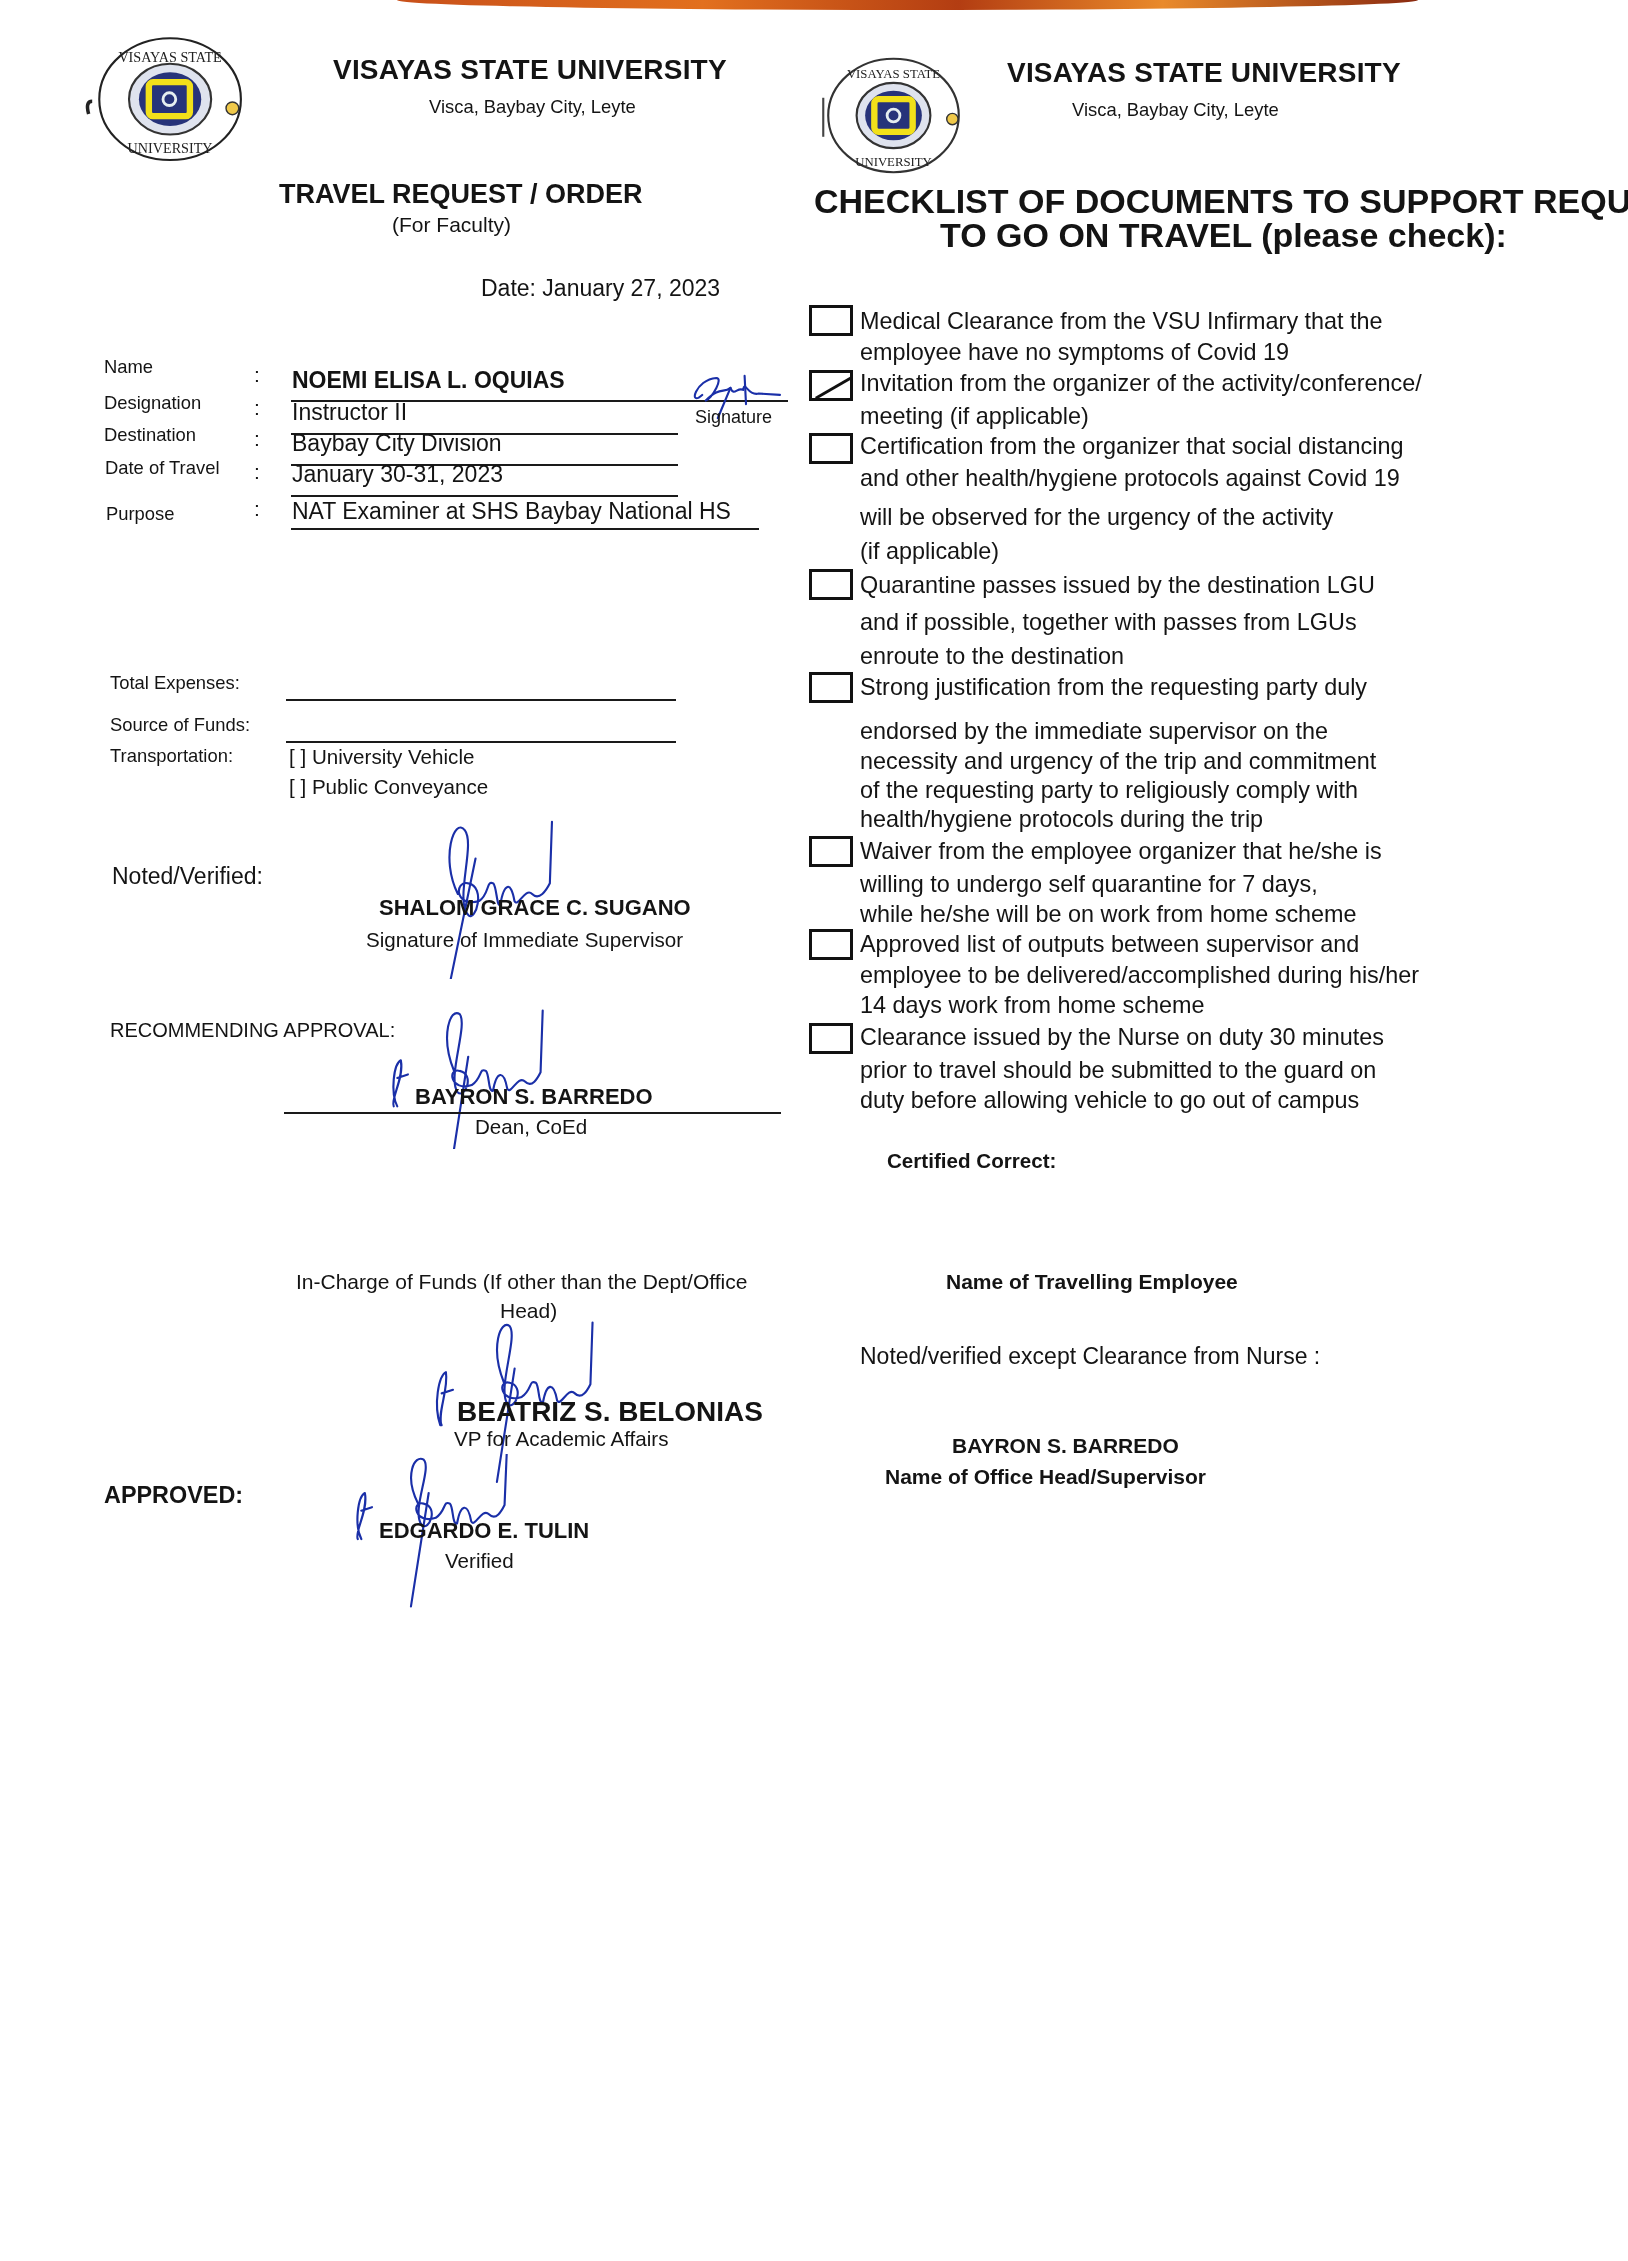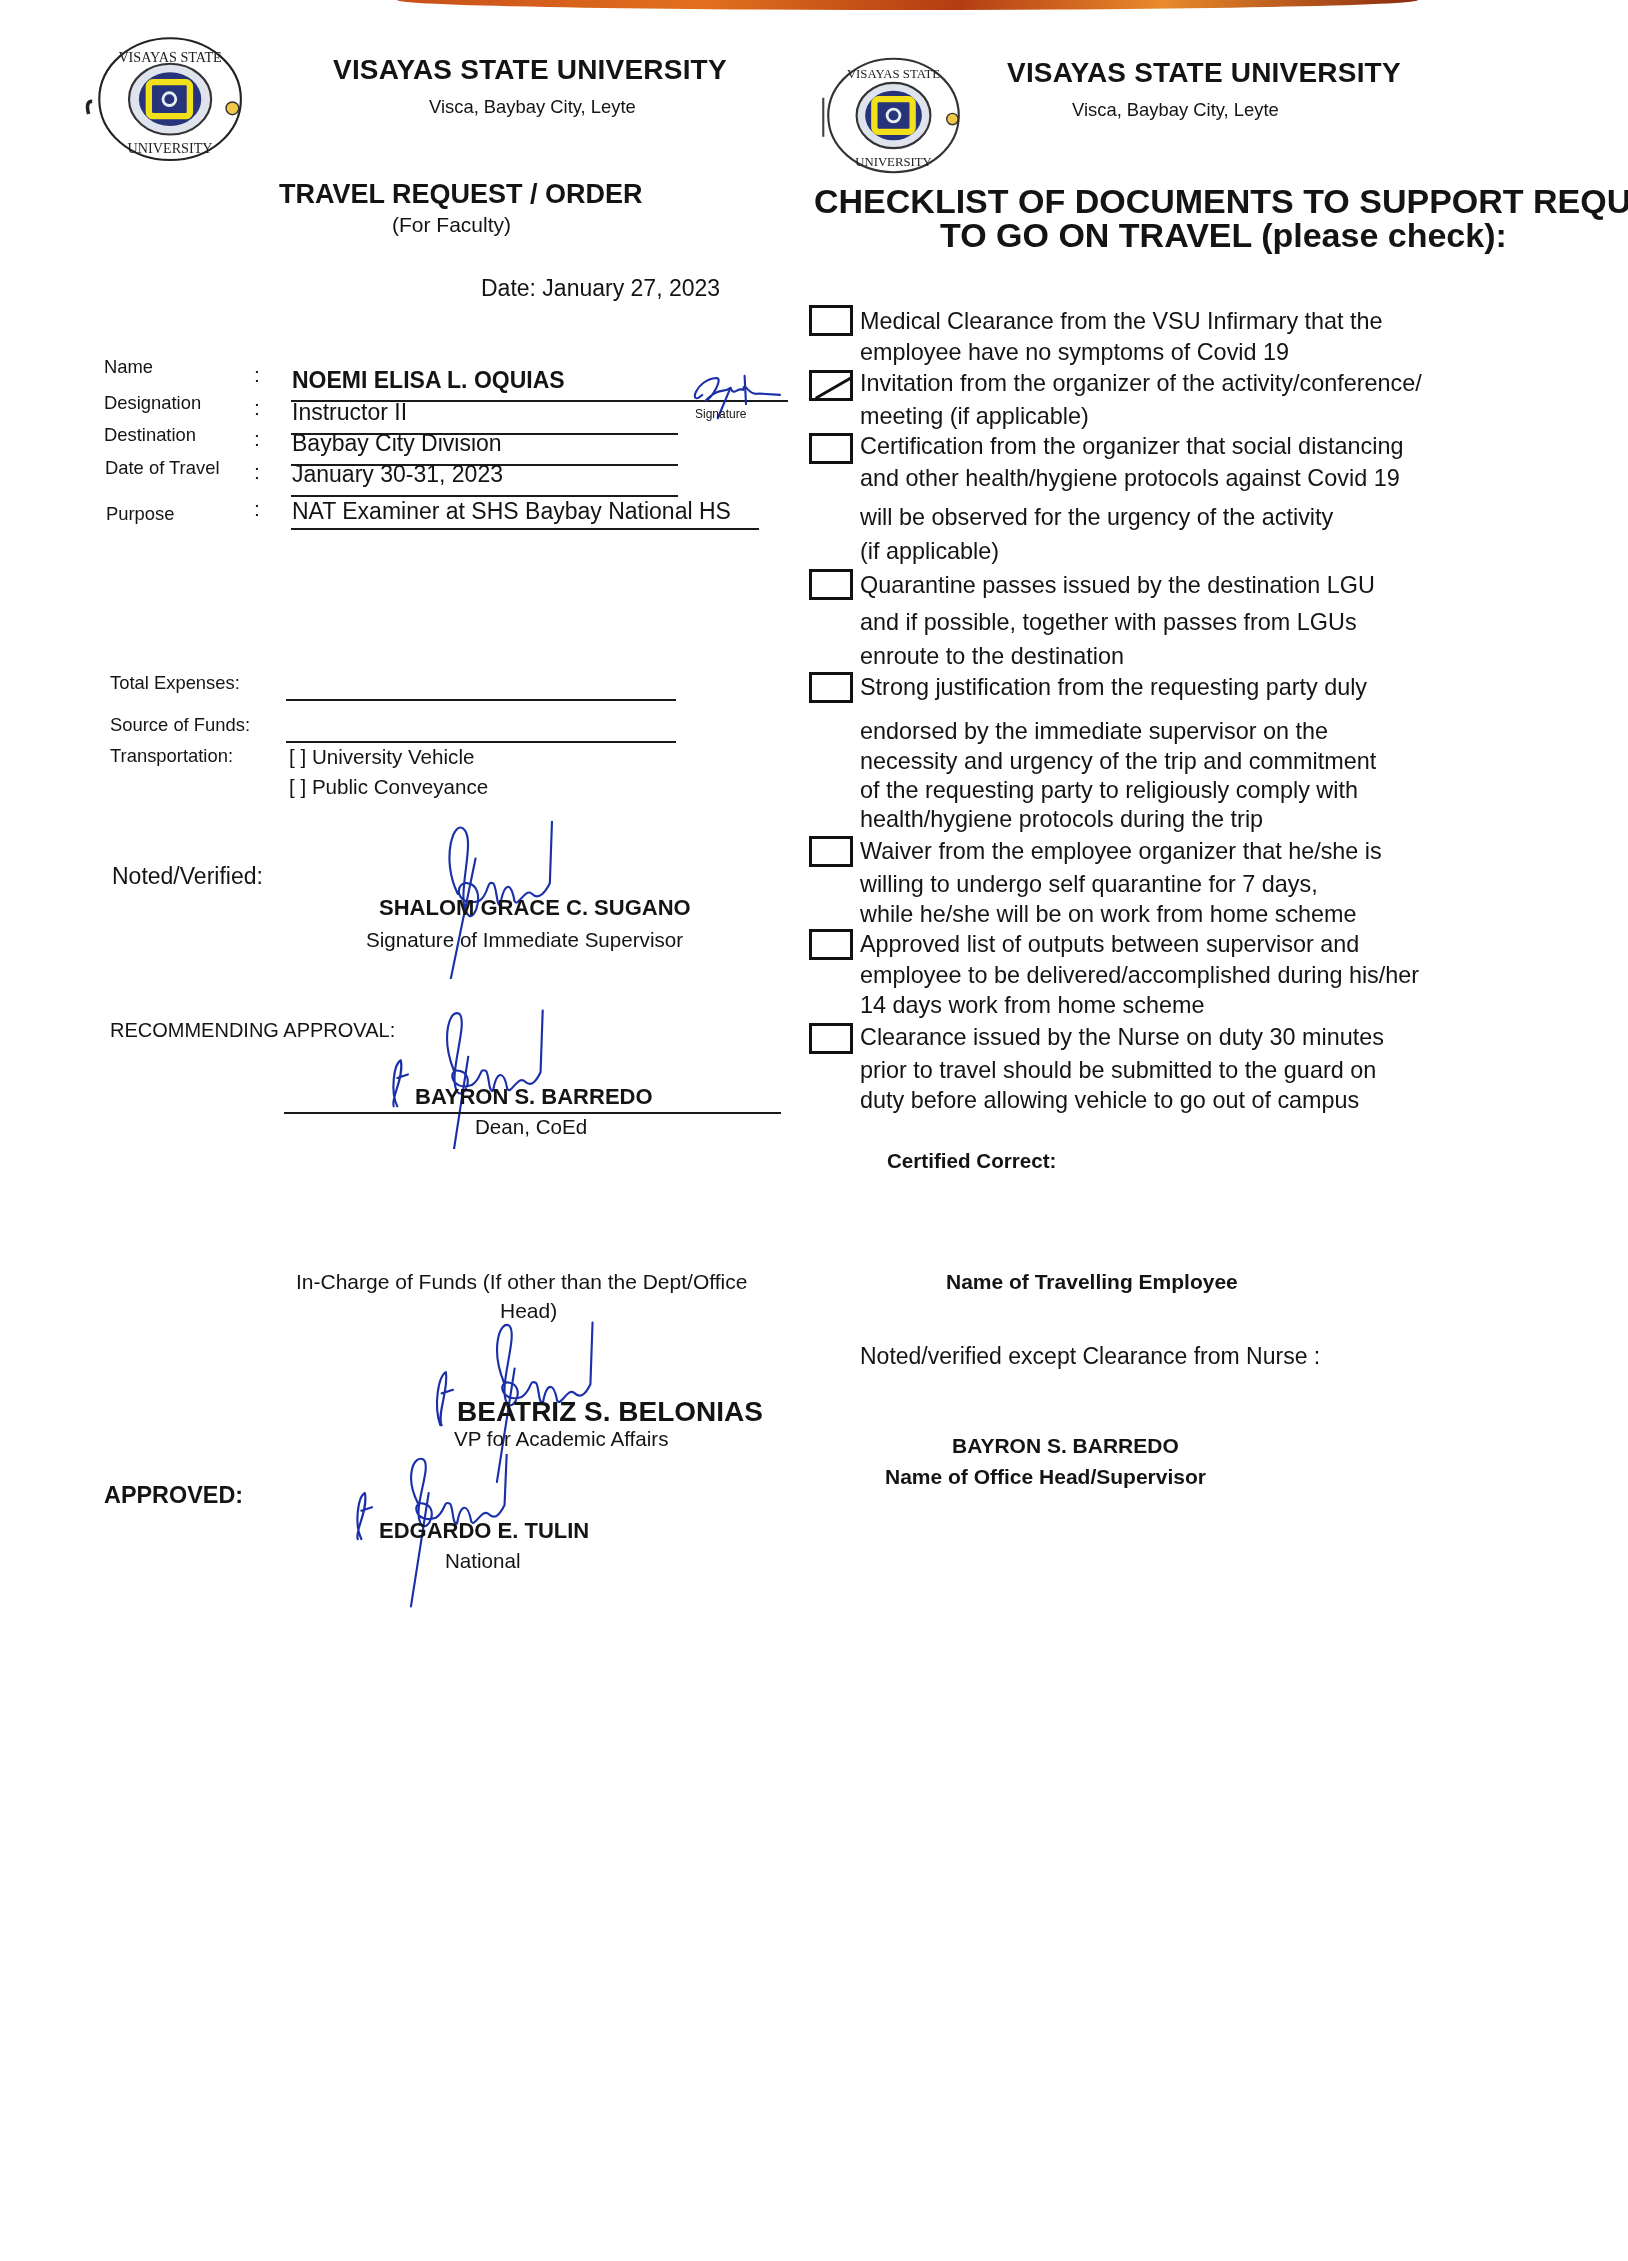--- a/index.html
+++ b/index.html
@@ -12,21 +12,21 @@
   .uni-title { font-weight:bold; font-size:28px; letter-spacing:0.2px; }
   .uni-sub { font-size:18.4px; }
   .doc-title { font-weight:bold; font-size:27px; }
   .doc-sub { font-size:21px; }
   .date { font-size:23px; }
   .lbl { font-size:18.4px; }
   .colon { font-size:21px; }
   .val { font-size:23px; }
   .val.bold { font-weight:bold; }
   .uline { position:absolute; height:2.1px; background:#1a1a1a; }
-  .sig-cap { font-size:12px; }
+  .sig-cap { font-size:18px; }
   .small { font-size:18.4px; }
   .mid { font-size:23px; }
   .bold { font-weight:bold; }
   .under { text-decoration-thickness:2.1px; text-underline-offset:3.5px; }
   .cl-title { font-weight:bold; font-size:34px; text-align:center; }
   .cbox { position:absolute; width:44px; height:31px; border:3.5px solid #111; box-sizing:border-box; }
   .cbox.checked::after { content:""; position:absolute; left:2.8px; top:11.3px; width:41px; height:2.8px;
       background:#111; transform:rotate(-30deg); transform-origin:left top; top:24px; }
   .cl-line { position:absolute; left:860px; font-size:23.4px; white-space:nowrap; }
   .signature { position:absolute; pointer-events:none; }
@@ -129,21 +129,21 @@
 <div class="abs bold under" style="left:457px;top:1396px;font-size:28px;">BEATRIZ S. BELONIAS</div>
 <div class="abs small" style="left:454px;top:1427px;font-size:20.6px;">VP for Academic Affairs</div>
 
 <div class="abs bold" style="left:104px;top:1482px;font-size:23.4px;">APPROVED:</div>
 <svg class="signature" style="left:340px;top:1454px;" width="227" height="156" viewBox="0 0 320 220">
   <path d="M30 120 C 20 100, 25 60, 35 55 C 40 80, 20 110, 25 120 M 30 80 L 45 75"></path>
   <path d="M110 70 C 90 30, 105 0, 118 8 C 130 20, 100 80, 115 100 C 125 110, 140 75, 118 70 C 100 65, 105 100, 135 90 C 150 80, 145 65, 155 70 C 160 75, 158 100, 165 98 C 170 70, 180 68, 185 95 C 190 105, 200 75, 210 85 C 220 95, 228 80, 232 72 L 235 0"></path>
   <path d="M125 55 L 100 215"></path>
 </svg>
 <div class="abs bold under" style="left:379px;top:1518px;font-size:22px;">EDGARDO E. TULIN</div>
-<div class="abs small" style="left:445px;top:1549px;font-size:20.6px;">National</div>
+<div class="abs small" style="left:445px;top:1549px;font-size:20.6px;">Verified</div>
 
 <svg class="abs" style="left:819px;top:55px;" width="149" height="121" viewBox="0 0 210 170">
   <line x1="6" y1="60" x2="6" y2="115" stroke="#444" stroke-width="3"></line>
   <ellipse cx="105" cy="85" rx="92" ry="80" fill="#fff" stroke="#333" stroke-width="3"></ellipse>
   <ellipse cx="105" cy="85" rx="52" ry="46" fill="#dfe3ee" stroke="#333" stroke-width="3"></ellipse>
   <ellipse cx="105" cy="85" rx="40" ry="35" fill="#27337a"></ellipse>
   <rect x="78" y="62" width="54" height="46" rx="6" fill="none" stroke="#f2e01a" stroke-width="9"></rect>
   <circle cx="105" cy="85" r="9" fill="none" stroke="#e6eef0" stroke-width="4"></circle>
   <circle cx="188" cy="90" r="8" fill="#f0c94a" stroke="#333" stroke-width="2"></circle>
   <text x="105" y="32" font-size="18" text-anchor="middle" font-family="Liberation Serif, serif" fill="#222">VISAYAS STATE</text>

